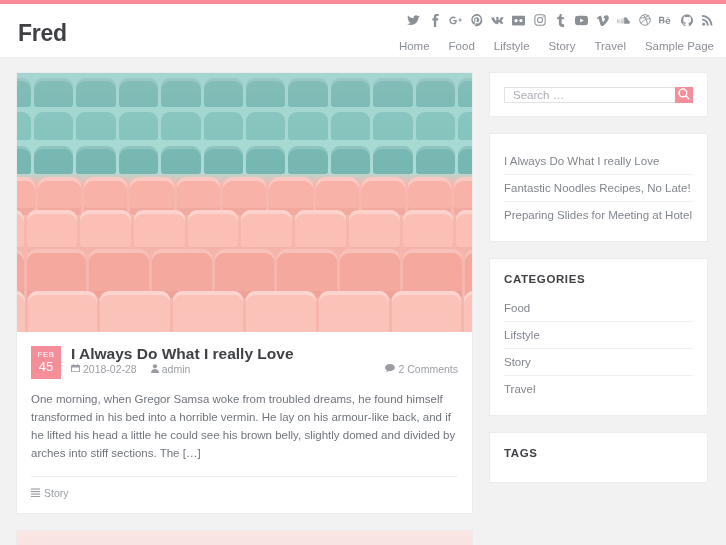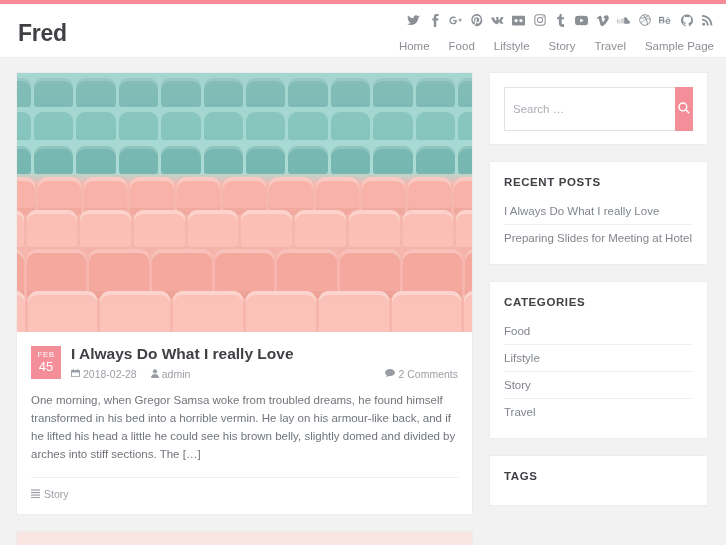--- a/index.html
+++ b/index.html
@@ -126,21 +126,20 @@
   .date-badge .m { font-size: 8px; letter-spacing: 0.4px; display: block; line-height: 11px; }
   .date-badge .d { font-size: 13px; display: block; line-height: 14px; }
   .post-title-block { flex: 1 1 auto; min-width: 0; }
   .post-title {
     font-size: 15.5px;
     font-weight: bold;
     color: #3f4145;
     line-height: 19px;
   }
   .post-meta {
-    margin-top: 5px;
     display: flex;
     align-items: center;
     font-size: 10.5px;
     color: #9a9ea4;
   }
   .post-meta .mi { display: inline-flex; align-items: center; gap: 3px; margin-right: 14px; }
   .post-meta .spacer { flex: 1 1 auto; }
   .post-excerpt {
     margin-top: 11px;
     font-size: 11.5px;
@@ -169,21 +168,21 @@
     padding: 14px 14px 13px 14px;
     margin-bottom: 16px;
   }
   .widget-title {
     font-size: 11.5px;
     font-weight: bold;
     letter-spacing: 0.6px;
     color: #3f4145;
     margin-bottom: 10px;
   }
-  .search-form { display: flex; height: 44px; }
+  .search-form { display: flex; height: 16px; }
   .search-input {
     flex: 1 1 auto;
     border: 1px solid #e2e2e2;
     border-right: none;
     font-size: 11.5px;
     color: #8b8f96;
     padding: 0 8px;
     outline: none;
     font-family: "Liberation Sans", sans-serif;
     background: #fff;
@@ -477,24 +476,26 @@
           <button class="search-btn">
             <span><svg width="12" height="12" viewBox="0 0 13 13" fill="none" stroke="currentColor" stroke-width="1.6">
                   <circle cx="5.3" cy="5.3" r="4.2"></circle>
                   <path d="M8.5 8.5l3.6 3.6"></path>
                 </svg></span>
           </button>
         </div>
       </div>
 
       <div class="widget">
-        <div class="widget-title">RECENT POSTS</div>
         <ul class="list-links">
           <li>
               <a href="#">I Always Do What I really Love</a>
+            </li>
+          <li>
+              <a href="#">Fantastic Noodles Recipes, No Late!</a>
             </li>
           <li>
               <a href="#">Preparing Slides for Meeting at Hotel</a>
             </li>
         </ul>
       </div>
 
       <div class="widget">
         <div class="widget-title">CATEGORIES</div>
         <ul class="list-links">

